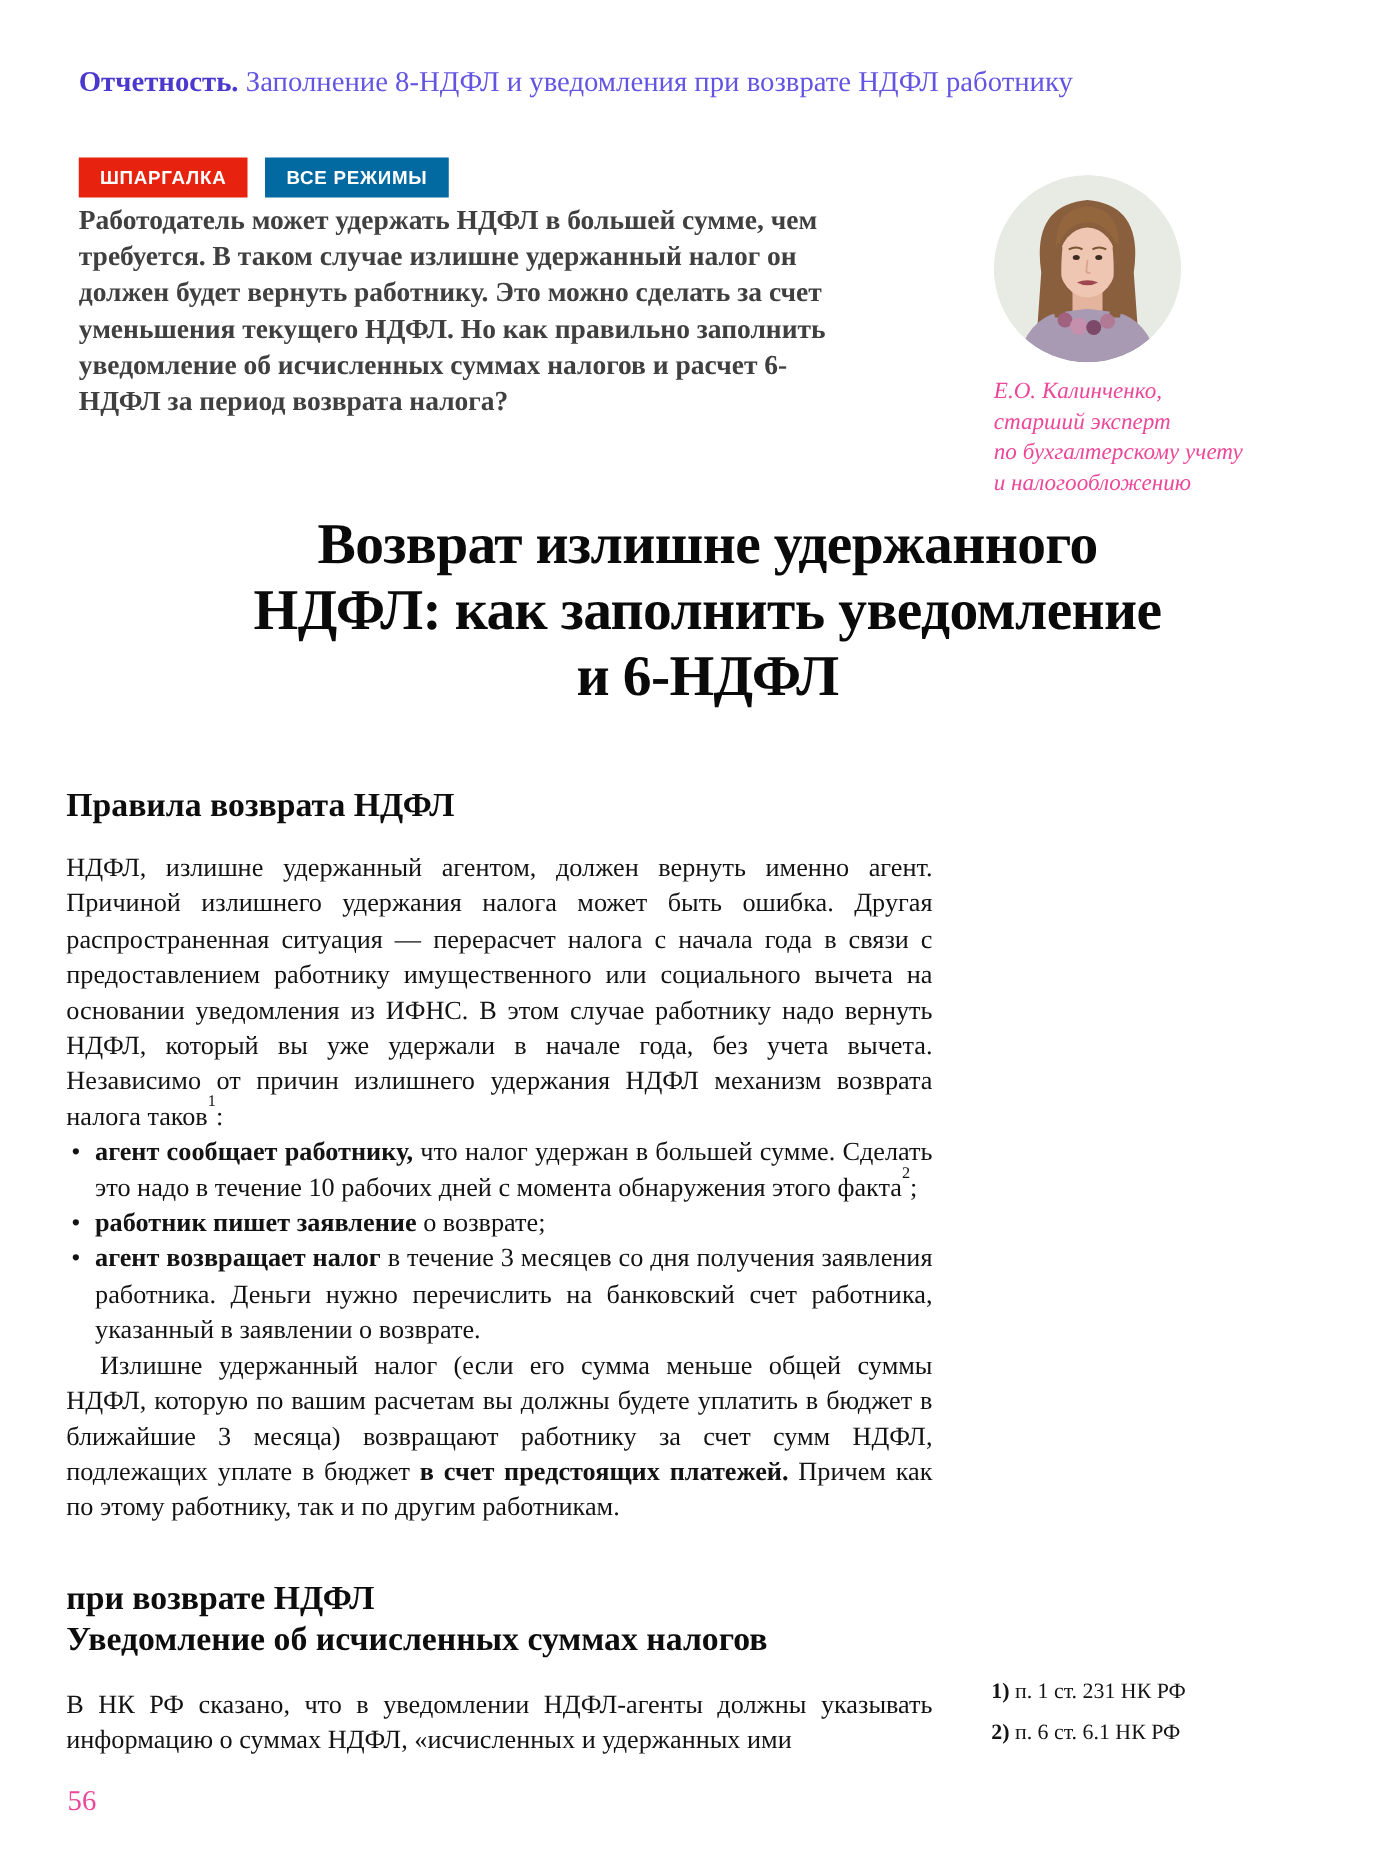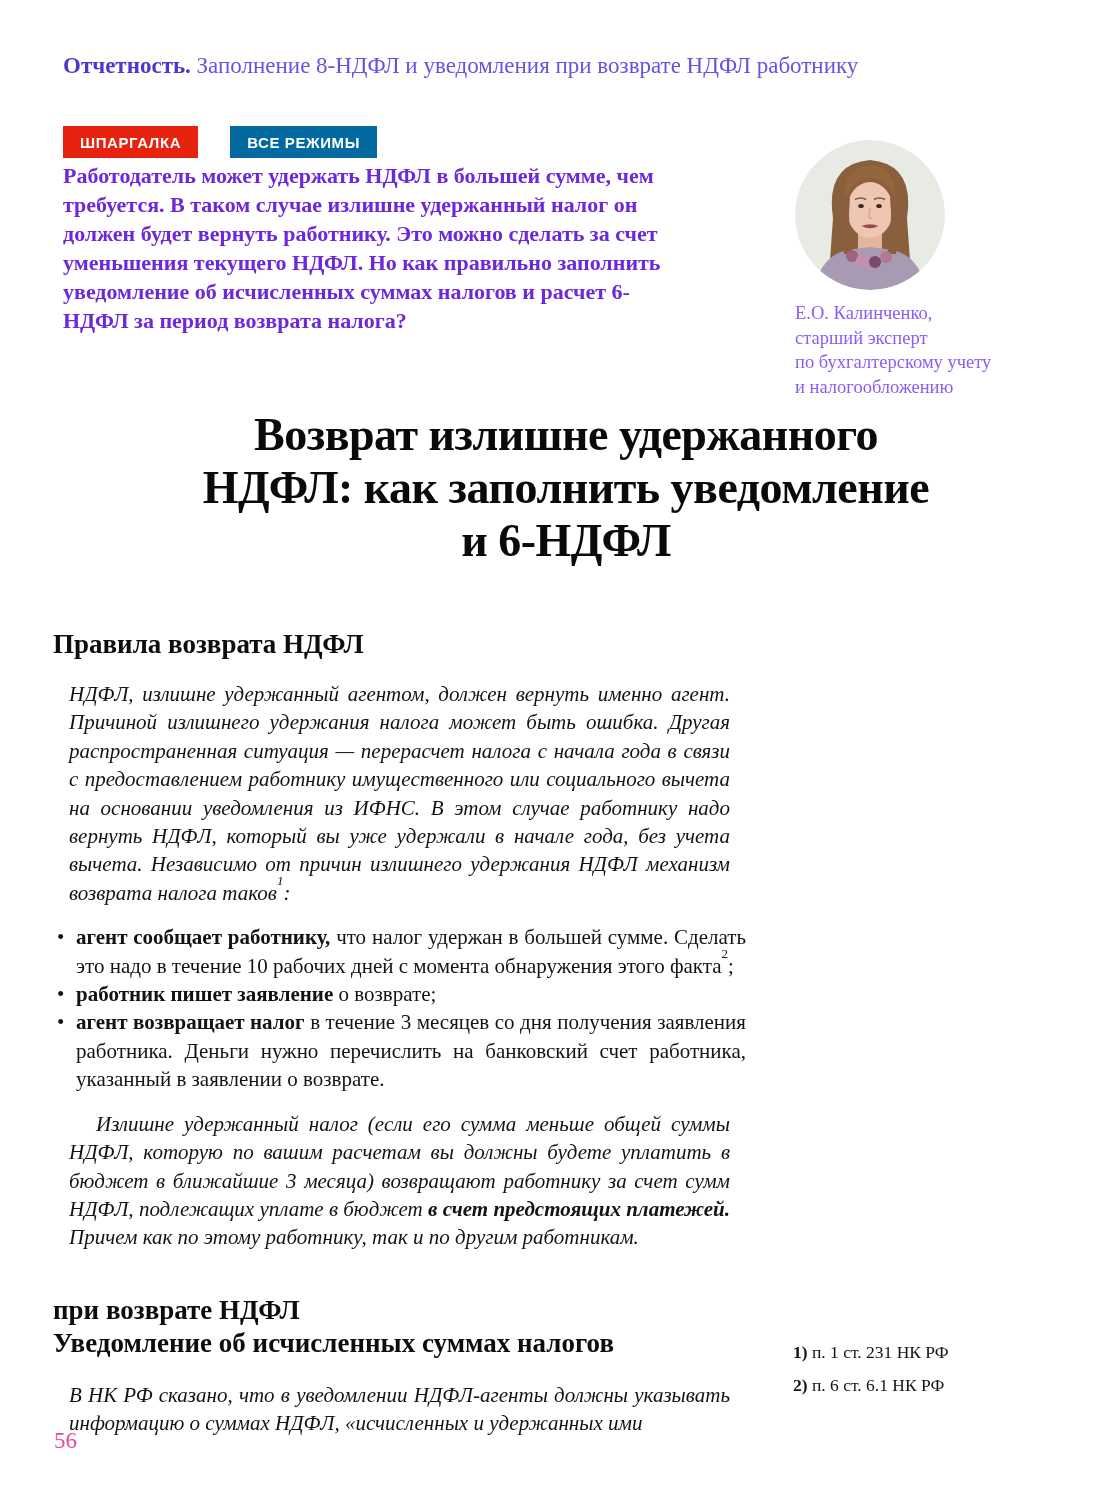--- a/index.html
+++ b/index.html
@@ -12,59 +12,59 @@
     overflow:hidden;
   }
   
   .kicker{
     position:absolute;left:63px;top:52px;width:980px;
     font-size:23px;line-height:28px;
   }
   .kicker .rubric{font-weight:bold;color:#4b38cc;}
   .kicker .topic{color:#6355e2;}
   
-  .badges{position:absolute;left:63px;top:126px;display:flex;gap:32px;}
+  .badges{position:absolute;left:63px;top:126px;display:flex;gap:14px;}
   .badge{
     height:32px;display:inline-flex;align-items:center;
     padding:0 17px;color:#ffffff;
     font-family:"Liberation Sans", sans-serif;
     font-weight:bold;font-size:15px;letter-spacing:.6px;
   }
   .badge-red{background:#e7230f;}
   .badge-blue{background:#0369a1;}
   
   .lead{
     position:absolute;left:63px;top:161px;width:625px;
-    font-weight:bold;font-size:22px;line-height:29px;color:#6d28d9;
+    font-weight:bold;font-size:22px;line-height:29px;color:#404040;
     margin:0;
   }
   
   .author{position:absolute;left:795px;top:140px;width:235px;margin:0;}
   .avatar{width:150px;height:150px;border-radius:50%;overflow:hidden;}
   .author figcaption{
     margin-top:11px;
-    font-size:18.5px;line-height:24.5px;color:#8b5cf6;
+    font-style:italic;font-size:18.5px;line-height:24.5px;color:#ec4899;
   }
   
   .title{
     position:absolute;left:61px;top:408px;width:1010px;margin:0;
     font-size:46px;line-height:53px;font-weight:bold;color:#0a0a0a;
     letter-spacing:-0.5px;
     text-align:center;
   }
   
   .bodycol{
     position:absolute;left:53px;top:628px;width:693px;
     font-size:21px;line-height:28.4px;
   }
   .bodycol h2{
     font-size:27px;line-height:33px;margin:0 0 19px 0;color:#0d0d0d;
   }
   .bodycol h2.h2-second{margin:42px 0 21px 0;}
-  .bodycol p{margin:16px;text-align:justify;font-style:italic;}
+  .bodycol p{margin:0;text-align:justify;}
   .bodycol p.indent{text-indent:27px;}
   .bullets{list-style:none;margin:0;padding:0;}
   .bullets li{
     position:relative;padding-left:23px;text-align:justify;
   }
   .bullets li::before{
     content:"\2022";position:absolute;left:4px;top:0;
   }
   .b{font-weight:bold;}
   sup.fnref{font-size:13px;line-height:0;position:relative;top:-7px;}

